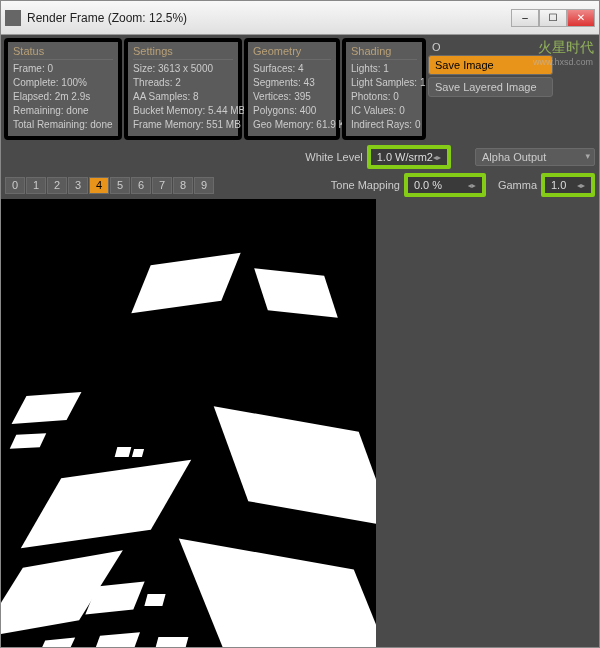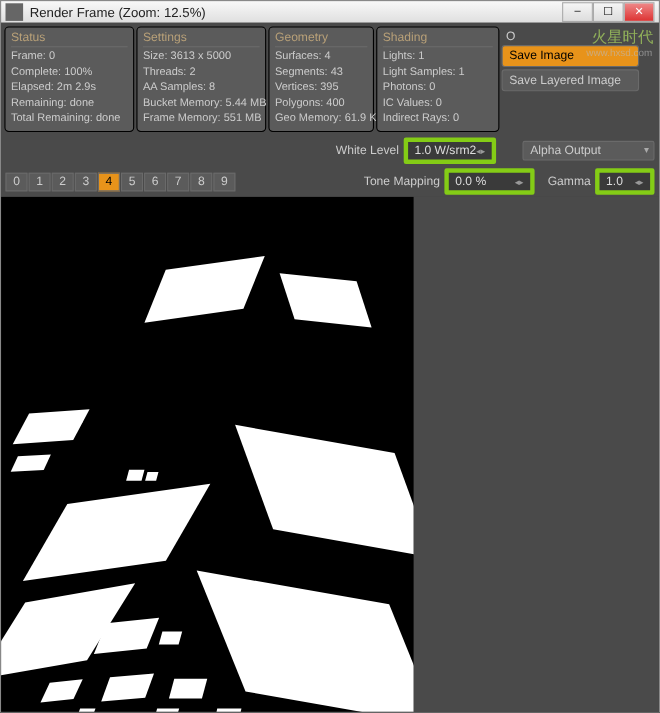--- a/index.html
+++ b/index.html
@@ -1,28 +1,28 @@
 <!DOCTYPE html>
 <html><head>
 <meta charset="utf-8">
 <style>
 * { margin: 0; padding: 0; box-sizing: border-box; font-family: Arial, sans-serif; font-size: 11px; }
 body { background: #000; width: 600px; height: 648px; overflow: hidden; }
 .window { width: 600px; height: 648px; background: #4a4a4a; border: 1px solid #888; display: flex; flex-direction: column; }
-.titlebar { height: 20px; background: linear-gradient(#f8f8f8, #e0e0e0); display: flex; align-items: center; padding: 1px 4px; border-bottom: 1px solid #999; justify-content: space-between; }
+.titlebar { height: 34px; background: linear-gradient(#f8f8f8, #e0e0e0); display: flex; align-items: center; padding: 1px 4px; border-bottom: 1px solid #999; justify-content: space-between; }
 .titlebar-icon { width: 16px; height: 16px; background: #666; margin-right: 6px; }
 .titlebar-title { flex: 1; color: #222; font-size: 12px; }
 .titlebar-btns { display: flex; gap: 0; }
 .titlebar-btn { width: 28px; height: 18px; border: 1px solid #aaa; background: linear-gradient(#f5f5f5, #ddd); display: flex; align-items: center; justify-content: center; font-size: 10px; }
 .titlebar-btn.close { background: linear-gradient(#e88, #d33); color: #fff; }
 .watermark { position: absolute; right: 5px; top: 4px; color: #bef264; font-size: 14px; opacity: 0.6; z-index: 100; pointer-events: none; }
 .watermark-url { position: absolute; right: 6px; top: 22px; color: #bbb; font-size: 9px; opacity: 0.6; z-index: 100; pointer-events: none; }
 .content { flex: 1; background: #4a4a4a; display: flex; flex-direction: column; position: relative; }
 .info-row { display: flex; gap: 2px; padding: 3px; }
-.panel { background: #5b5b5b; border: 1px solid #000000; border-radius: 4px; padding: 2px 5px 4px 5px; color: #ccc; flex: 1; }
+.panel { background: #5b5b5b; border: 4px solid #000000; border-radius: 4px; padding: 2px 5px 4px 5px; color: #ccc; flex: 1; }
 .panel-title { color: #b8a078; font-size: 11px; padding: 1px 0 2px 0; border-bottom: 1px solid #6a6a6a; margin-bottom: 2px; }
 .panel-line { color: #ccc; font-size: 10px; line-height: 14px; white-space: nowrap; }
 .actions { display: flex; flex-direction: column; gap: 2px; padding: 2px 0 0 0; width: 125px; }
 .action-btn { background: #5b5b5b; border: 1px solid #6a6a6a; border-radius: 3px; color: #ccc; padding: 3px 6px; text-align: left; cursor: pointer; }
 .action-btn.primary { background: #e8931a; color: #000; }
 .O-label { color: #ccc; padding: 1px 0 0 4px; }
 .row2 { display: flex; align-items: center; gap: 4px; padding: 2px 4px; }
 .seg-tabs { display: flex; gap: 1px; }
 .seg-tab { width: 20px; height: 17px; background: #5b5b5b; border: 1px solid #6a6a6a; color: #ccc; display: flex; align-items: center; justify-content: center; cursor: pointer; }
 .seg-tab.active { background: #e8931a; color: #000; }
@@ -73,21 +73,21 @@
         <div class="panel-line">Frame Memory: 551 MB</div>
       </div>
       <div class="panel" style="width:96px;flex:none">
         <div class="panel-title">Geometry</div>
         <div class="panel-line">Surfaces: 4</div>
         <div class="panel-line">Segments: 43</div>
         <div class="panel-line">Vertices: 395</div>
         <div class="panel-line">Polygons: 400</div>
         <div class="panel-line">Geo Memory: 61.9 K</div>
       </div>
-      <div class="panel" style="width:112px;flex:none">
+      <div class="panel" style="width:84px;flex:none">
         <div class="panel-title">Shading</div>
         <div class="panel-line">Lights: 1</div>
         <div class="panel-line">Light Samples: 1</div>
         <div class="panel-line">Photons: 0</div>
         <div class="panel-line">IC Values: 0</div>
         <div class="panel-line">Indirect Rays: 0</div>
       </div>
       <div class="actions">
         <div class="O-label">O</div>
         <div class="action-btn primary">Save Image</div>

